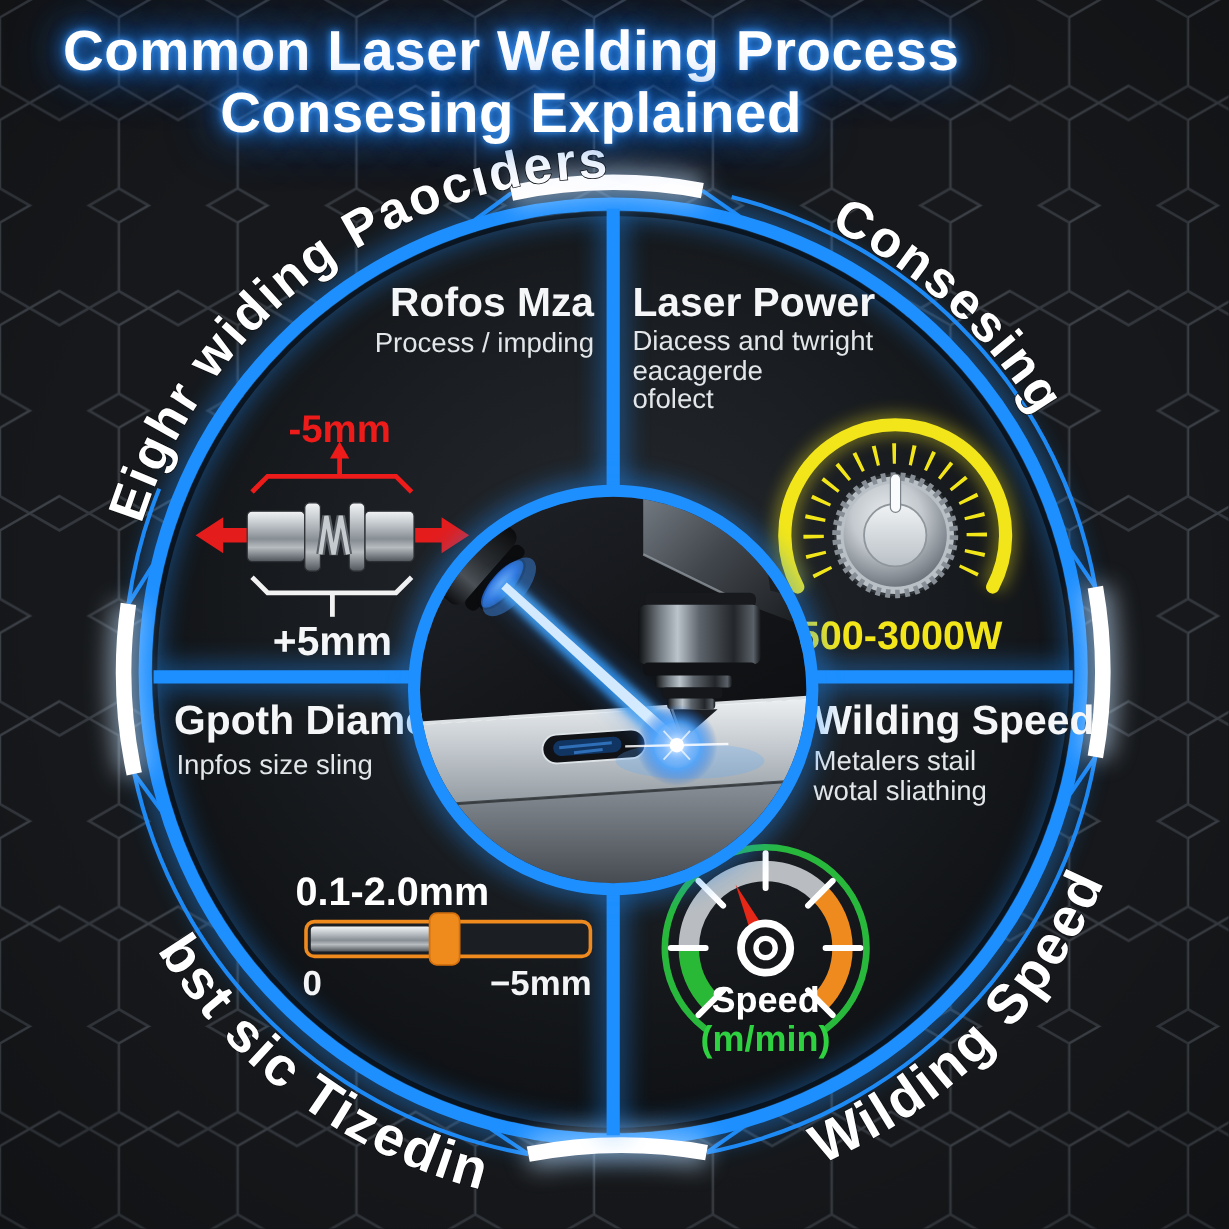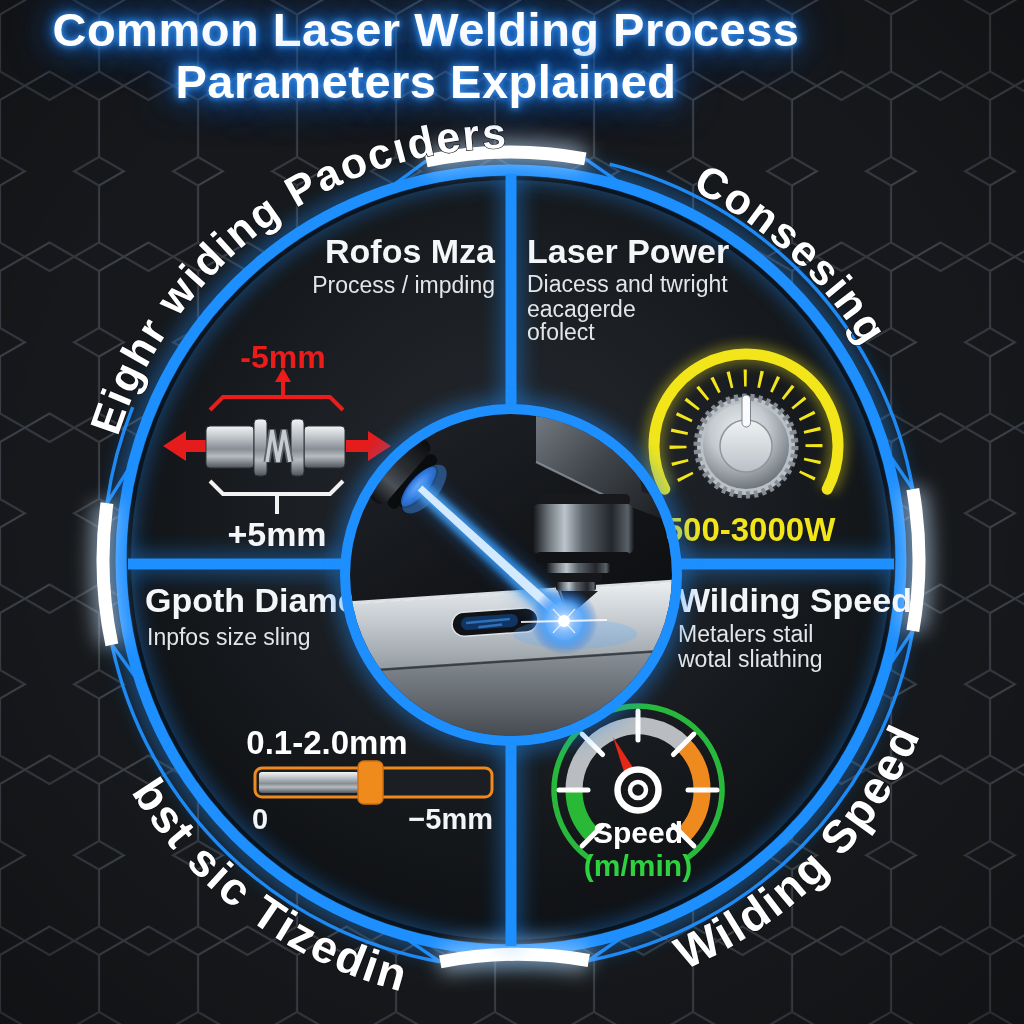--- a/index.html
+++ b/index.html
@@ -1,19 +1,19 @@
 <!DOCTYPE html>
 <html><head>
 <meta charset="utf-8">
 <style>
   html,body{margin:0;padding:0;background:#101214;}
   #stage{position:relative;width:1024px;height:1024px;overflow:hidden;
          font-family:"Liberation Sans",sans-serif;background:#16181b;}
   #stage svg{position:absolute;left:0;top:0;}
-  .title{position:absolute;top:4px;left:0;width:852px;text-align:center;z-index:5;
+  .title{position:absolute;top:16px;left:0;width:852px;text-align:center;z-index:5;
          color:#ffffff;font-weight:700;font-size:47px;line-height:1.1;letter-spacing:.5px;
          text-shadow:0 0 6px #3f9bff,0 0 14px #1f7ae0,0 0 28px #1c6fd6,0 0 46px #1a64c4;}
   .title div{white-space:nowrap;}
   
   text{font-family:"Liberation Sans",sans-serif;}
   .h  {font-size:34px;font-weight:700;fill:#f4f6f8;}
   .sub{font-size:23px;font-weight:400;fill:#e3e6e9;}
   .rimT{font-size:43px;font-weight:700;fill:#ffffff;letter-spacing:2px;
         paint-order:stroke;stroke:#0c0e11;stroke-width:1.2px;}
   .rimB{font-size:46px;font-weight:700;fill:#ffffff;letter-spacing:2px;
@@ -26,21 +26,21 @@
   .gLabel{font-size:30px;font-weight:700;fill:#ffffff;}
   .gUnit{font-size:30px;font-weight:700;fill:#2ed13f;}
 </style>
 </head>
 <body>
 
 <div id="stage">
 
   <div class="title">
     <div>Common Laser Welding Process</div>
-    <div>Parameters Explained</div>
+    <div>Consesing Explained</div>
   </div>
 
   <svg width="1024" height="1024" viewBox="0 0 1024 1024">
     <defs>
       <filter id="b10" x="-60%" y="-60%" width="220%" height="220%">
           <feGaussianBlur stdDeviation="10"></feGaussianBlur>
         </filter>
       <filter id="b6" x="-60%" y="-60%" width="220%" height="220%">
           <feGaussianBlur stdDeviation="6"></feGaussianBlur>
         </filter>

